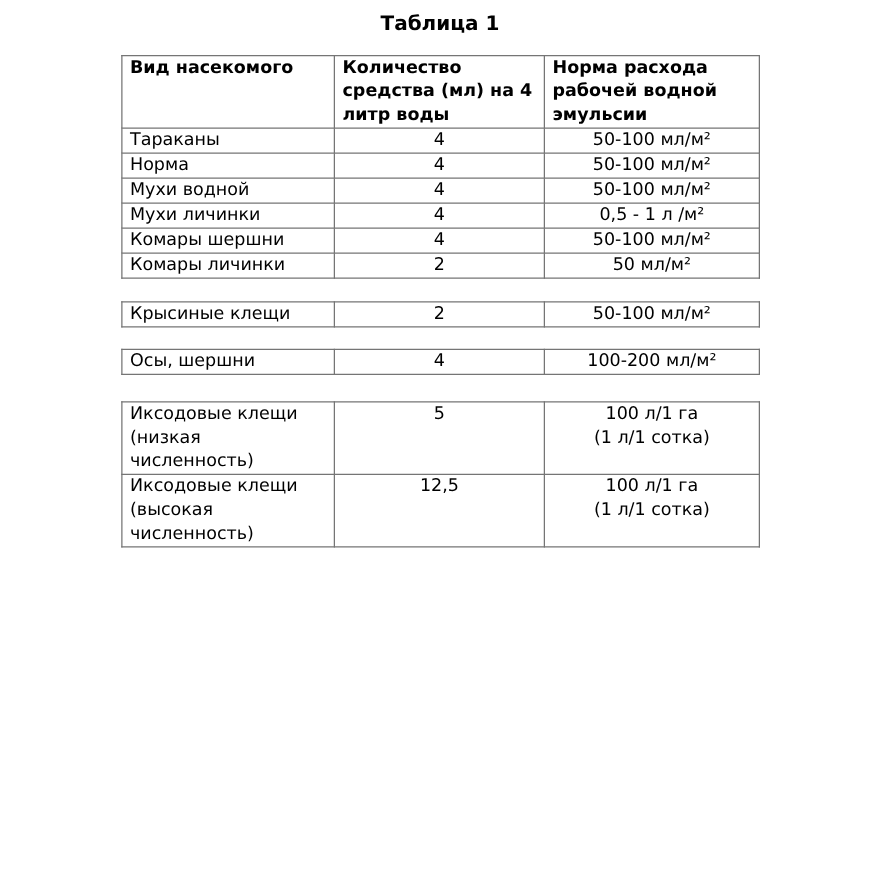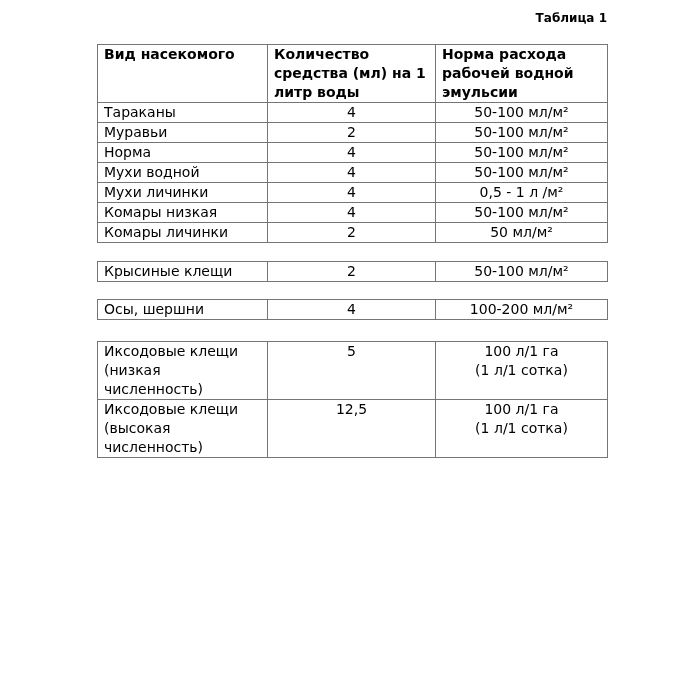--- a/index.html
+++ b/index.html
@@ -10,22 +10,22 @@
   body {
     width: 700px;
     height: 700px;
     font-family: "DejaVu Sans", "Liberation Sans", sans-serif;
     color: #000000;
     overflow: hidden;
   }
   .doc-title {
     width: 510px;
     margin: 10px 0 0 97px;
-    text-align: right;
-    font-size: 12px;
+    text-align: center;
+    font-size: 16px;
     line-height: 17px;
     font-weight: bold;
   }
   table.insect-table {
     border-collapse: collapse;
     table-layout: fixed;
     width: 510px;
     margin-left: 97px;
   }
   table.t-main   { margin-top: 17px; }
@@ -56,53 +56,48 @@
 <table class="insect-table t-main">
   <colgroup>
       <col class="c1">
       <col class="c2">
       <col class="c3">
     </colgroup>
   <tbody>
       <tr>
     <td class="hdr a-left">Вид насекомого</td>
     <td class="hdr a-left">Количество
-средства (мл) на 1
+средства (мл) на 4
 литр воды</td>
     <td class="hdr a-left">Норма расхода
 рабочей водной
 эмульсии</td>
   </tr>
   <tr>
     <td class="a-left">Тараканы</td>
     <td class="a-center">4</td>
-    <td class="a-center">50-100 мл/м²</td>
-  </tr>
-  <tr>
-    <td class="a-left">Муравьи</td>
-    <td class="a-center">2</td>
     <td class="a-center">50-100 мл/м²</td>
   </tr>
   <tr>
     <td class="a-left">Норма</td>
     <td class="a-center">4</td>
     <td class="a-center">50-100 мл/м²</td>
   </tr>
   <tr>
     <td class="a-left">Мухи водной</td>
     <td class="a-center">4</td>
     <td class="a-center">50-100 мл/м²</td>
   </tr>
   <tr>
     <td class="a-left">Мухи личинки</td>
     <td class="a-center">4</td>
     <td class="a-center">0,5 - 1 л /м²</td>
   </tr>
   <tr>
-    <td class="a-left">Комары низкая</td>
+    <td class="a-left">Комары шершни</td>
     <td class="a-center">4</td>
     <td class="a-center">50-100 мл/м²</td>
   </tr>
   <tr>
     <td class="a-left">Комары личинки</td>
     <td class="a-center">2</td>
     <td class="a-center">50 мл/м²</td>
   </tr>
 </tbody>
   </table>

